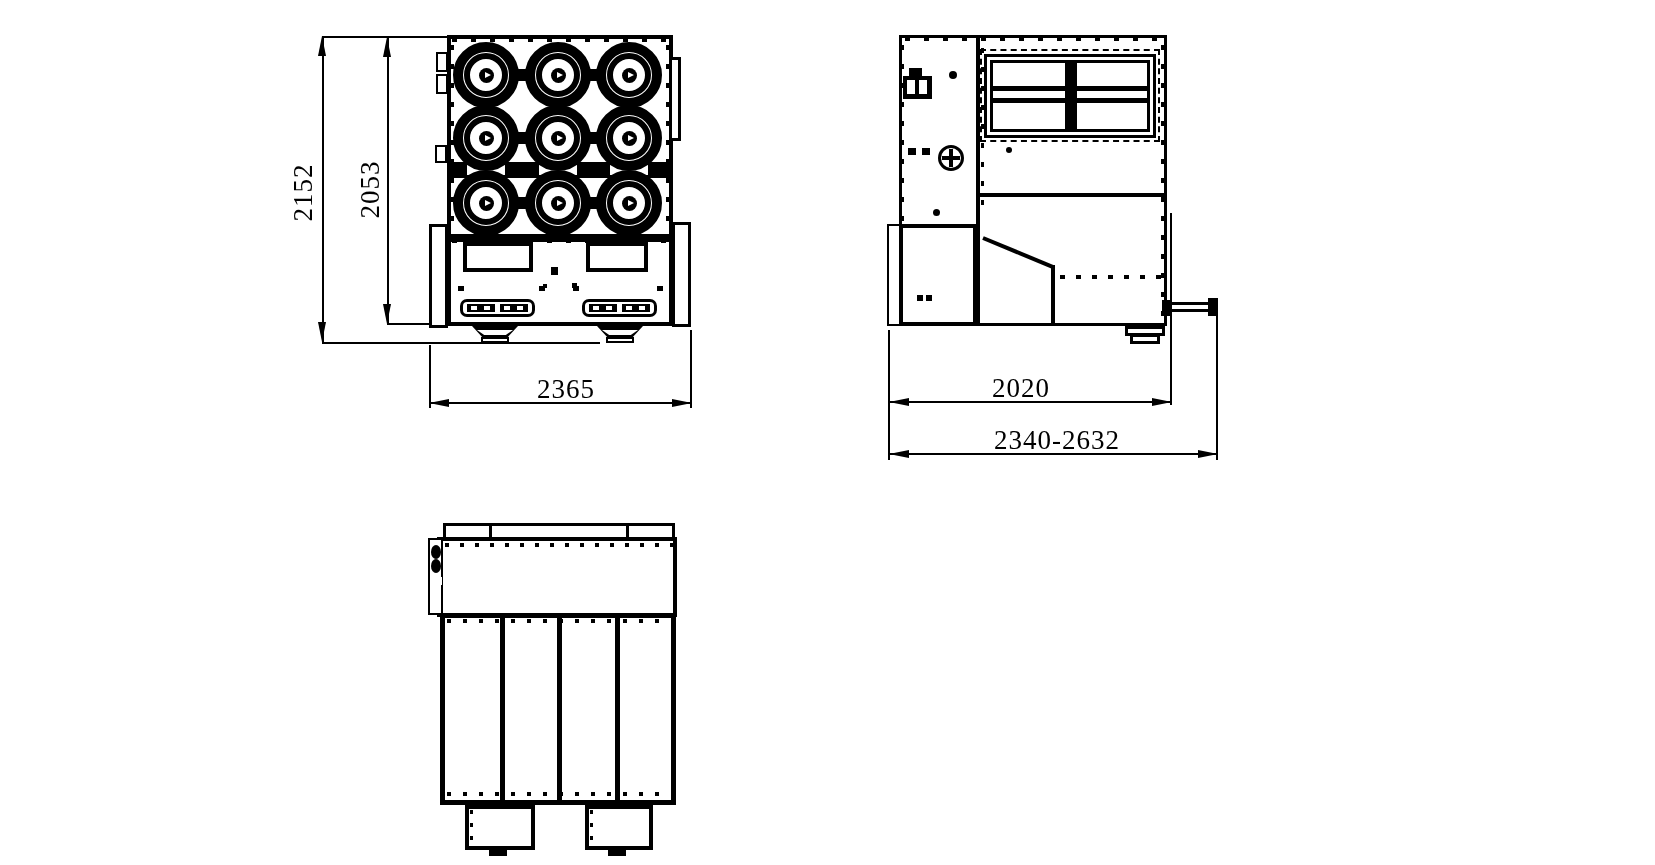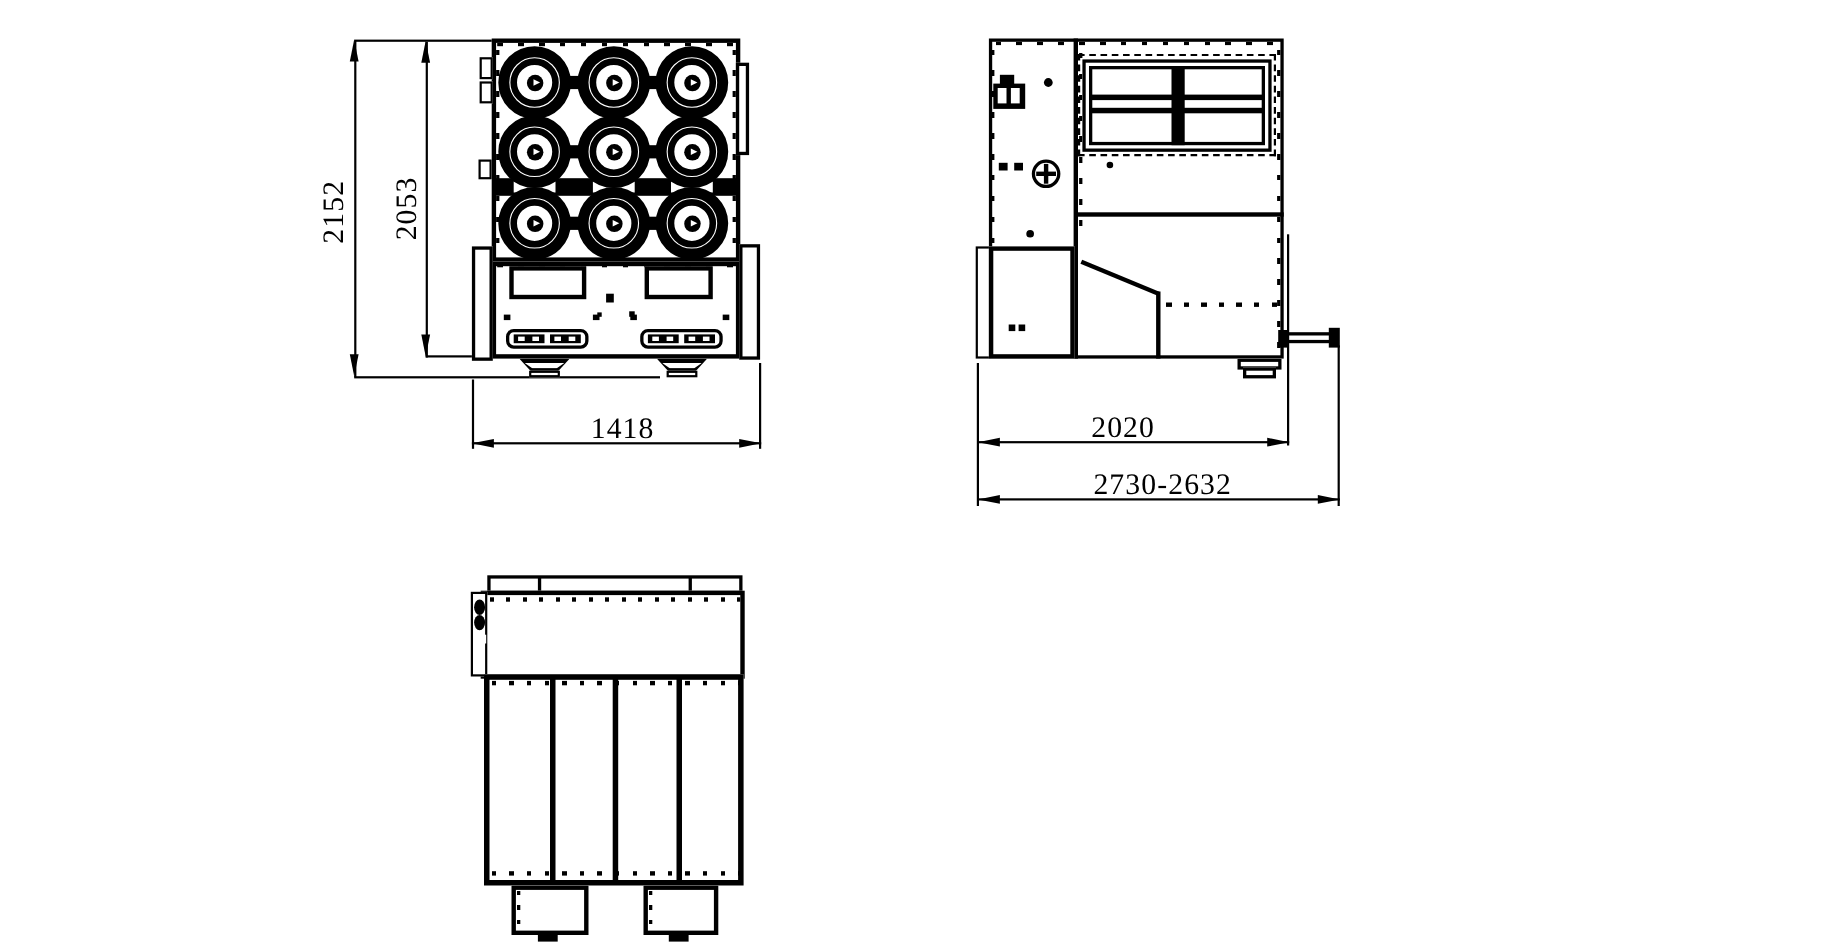--- a/index.html
+++ b/index.html
@@ -181,21 +181,21 @@
         <span class="t1"></span>
         <span class="t2"></span>
         <span class="base"></span>
       </div>
 
     <div class="ln" style="left:429px;top:345px;width:2px;height:63px;"></div>
     <div class="ln" style="left:690px;top:330px;width:2px;height:78px;"></div>
     <div class="ln" style="left:429px;top:402px;width:263px;height:2px;"></div>
     <div class="ar left" style="left:429px;top:399px;"></div>
     <div class="ar right" style="left:672px;top:399px;"></div>
-    <div class="dimtext" style="left:506px;top:374px;width:120px;">1418</div>
+    <div class="dimtext" style="left:506px;top:374px;width:120px;">2365</div>
   </div>
 
   <div>
 
     <div class="box" style="left:899px;top:35px;width:268px;height:291px;"></div>
     <div class="ln" style="left:976px;top:35px;width:4px;height:291px;"></div>
     <div class="dash-h" style="left:905px;top:38px;width:258px;height:3px;"></div>
     <div class="dash-v" style="left:901px;top:45px;width:3px;height:275px;"></div>
     <div class="dash-v" style="left:1161px;top:45px;width:3px;height:275px;"></div>
     <div class="dash-v" style="left:981px;top:48px;width:3px;height:168px;"></div>
@@ -239,21 +239,21 @@
     <div class="ln" style="left:1170px;top:213px;width:2px;height:192px;"></div>
     <div class="ln" style="left:889px;top:401px;width:283px;height:2px;"></div>
     <div class="ar left" style="left:889px;top:398px;"></div>
     <div class="ar right" style="left:1152px;top:398px;"></div>
     <div class="dimtext" style="left:951px;top:373px;width:140px;">2020</div>
 
     <div class="ln" style="left:1216px;top:314px;width:2px;height:146px;"></div>
     <div class="ln" style="left:889px;top:453px;width:329px;height:2px;"></div>
     <div class="ar left" style="left:889px;top:450px;"></div>
     <div class="ar right" style="left:1198px;top:450px;"></div>
-    <div class="dimtext" style="left:957px;top:425px;width:200px;">2730-2632</div>
+    <div class="dimtext" style="left:957px;top:425px;width:200px;">2340-2632</div>
   </div>
 
   <div>
 
     <div class="box" style="left:443px;top:523px;width:232px;height:17px;"></div>
     <div class="ln" style="left:489px;top:524px;width:3px;height:15px;"></div>
     <div class="ln" style="left:626px;top:524px;width:3px;height:15px;"></div>
 
     <div class="box b4" style="left:437px;top:537px;width:240px;height:80px;"></div>
     <div class="dash-h" style="left:445px;top:543px;width:228px;height:4px;background:repeating-linear-gradient(90deg,#000 0 4px,transparent 4px 15px);"></div>

